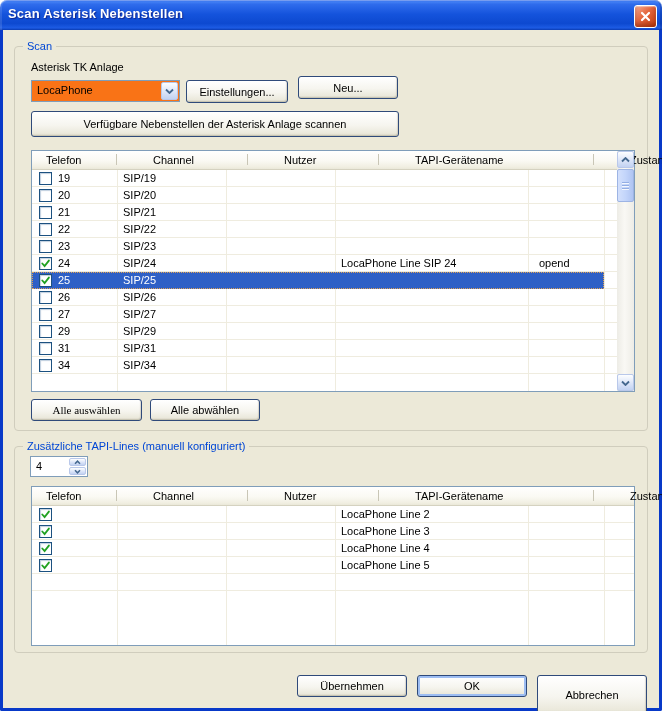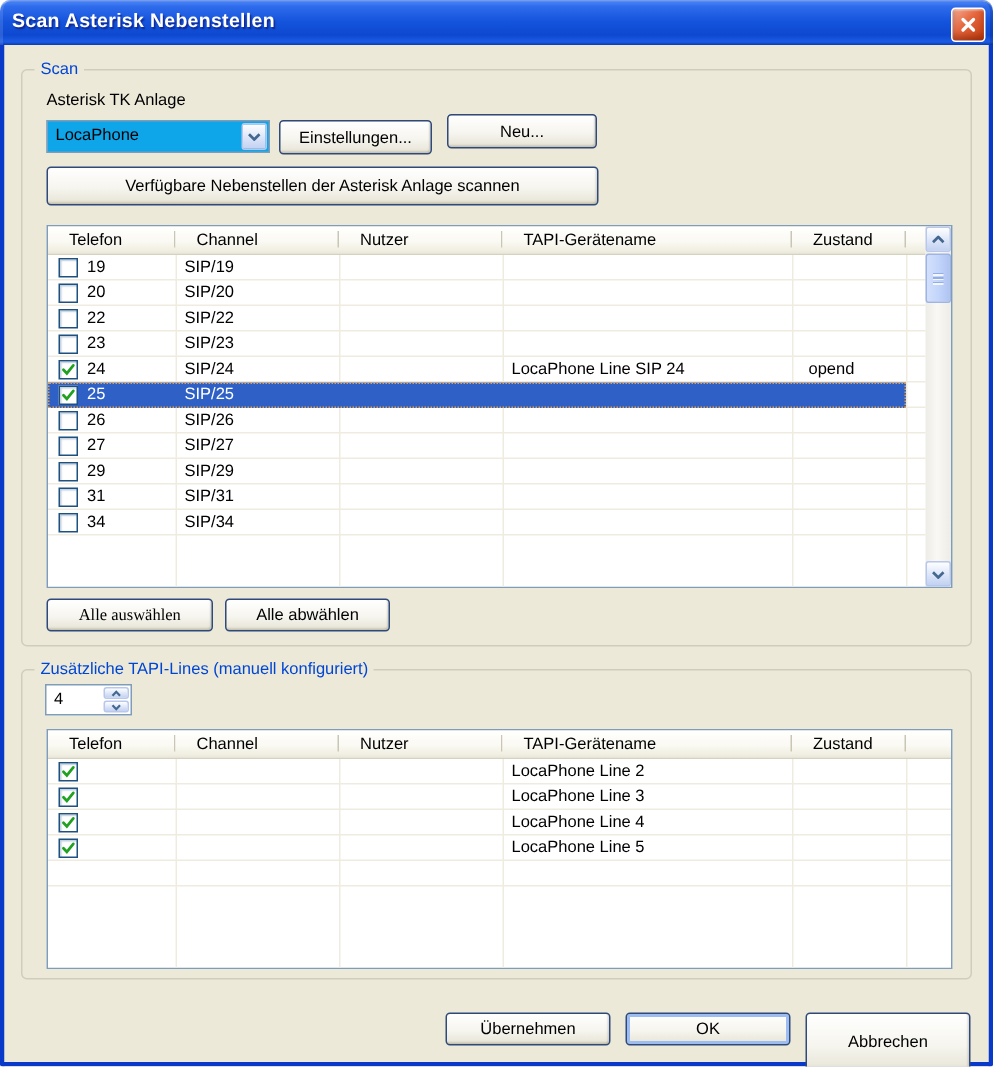--- a/index.html
+++ b/index.html
@@ -37,21 +37,21 @@
   
   .xpbtn{position:absolute;border:1px solid #2F4A7A;border-radius:3px;box-sizing:border-box;
     background:linear-gradient(180deg,#FFFFFF 0%,#F6F5EF 55%,#EBE9DC 88%,#DCD9C8 100%);
     font-family:"Liberation Sans",sans-serif;font-size:11px;color:#000;
     display:flex;align-items:center;justify-content:center;cursor:pointer;
     box-shadow:inset -1px -1px 1px rgba(120,115,95,.25);}
   .xpbtn.default{box-shadow:inset 0 0 0 2px #9DBDF2;text-align:center;}
 
   
   .combobox{position:absolute;left:31px;top:80px;width:149px;height:22px;border:1px solid #7F9DB9;
-    background:#0ea5e9;box-sizing:border-box;cursor:pointer;}
+    background:#f97316;box-sizing:border-box;cursor:pointer;}
   .combo-value{position:absolute;left:5px;top:3px;font-size:11px;}
   .combo-btn{position:absolute;right:1px;top:1px;bottom:1px;width:17px;border:1px solid #B9C8EA;border-radius:2px;
     background:linear-gradient(180deg,#FDFEFF 0%,#DCE5F8 55%,#C2D2F2 100%);box-sizing:border-box;
     display:flex;align-items:center;justify-content:center;}
 
   
   .spinner{position:absolute;left:30px;top:456px;width:58px;height:21px;border:1px solid #7F9DB9;
     background:#fff;box-sizing:border-box;}
   .spin-value{position:absolute;left:5px;top:3px;font-size:11px;}
   .spin-btns{position:absolute;right:1px;top:1px;bottom:1px;width:17px;display:flex;flex-direction:column;gap:1px;}
@@ -59,21 +59,21 @@
     background:linear-gradient(180deg,#FDFEFF 0%,#DCE5F8 55%,#C2D2F2 100%);
     display:flex;align-items:center;justify-content:center;cursor:pointer;}
 
   
   .table{position:absolute;border:1px solid #7F9DB9;background:#fff;box-sizing:border-box;display:flex;}
   .tbl-ext{left:31px;top:150px;width:604px;height:242px;}
   .tbl-tapi{left:31px;top:486px;width:604px;height:160px;}
   .table-main{flex:1;display:flex;flex-direction:column;min-width:0;}
   .thead{display:flex;height:19px;flex:0 0 19px;box-sizing:border-box;
     background:linear-gradient(180deg,#FFFFFE 0%,#FAF9F3 55%,#F1EFE2 88%,#EAE8D9 100%);
-    border-bottom:1px solid #D5D2C0;}
+    border-bottom:1px solid #D5D2C0;gap:22px;}
   .th{font-size:11px;line-height:18px;padding-left:14px;box-sizing:border-box;position:relative;
     white-space:nowrap;overflow:hidden;cursor:default;}
   .th:not(.cf)::after{content:"";position:absolute;right:0;top:3px;bottom:4px;width:1px;background:#C9C6B6;}
   .tbody{flex:1;position:relative;background-color:#fff;
     background-image:linear-gradient(#EFECDF,#EFECDF),linear-gradient(#EFECDF,#EFECDF),
       linear-gradient(#EFECDF,#EFECDF),linear-gradient(#EFECDF,#EFECDF),linear-gradient(#EFECDF,#EFECDF);
     background-size:1px 100%;background-repeat:no-repeat;
     background-position:85px 0,194px 0,303px 0,496px 0,572px 0;}
   .trow{display:flex;height:17px;box-sizing:border-box;border-bottom:1px solid #EFECDF;position:relative;}
   .td{font-size:11px;line-height:16px;box-sizing:border-box;padding-left:6px;white-space:nowrap;
@@ -176,20 +176,31 @@
           </div>
           <div class="td c1">SIP/20</div>
           <div class="td c2"></div>
           <div class="td c3"></div>
           <div class="td c4"></div>
           <div class="td cf"></div>
         </div>
         <div class="trow">
           <div class="td c0">
             <span class="checkbox"></span>
+            <span>21</span>
+          </div>
+          <div class="td c1">SIP/21</div>
+          <div class="td c2"></div>
+          <div class="td c3"></div>
+          <div class="td c4"></div>
+          <div class="td cf"></div>
+        </div>
+        <div class="trow">
+          <div class="td c0">
+            <span class="checkbox"></span>
             <span>22</span>
           </div>
           <div class="td c1">SIP/22</div>
           <div class="td c2"></div>
           <div class="td c3"></div>
           <div class="td c4"></div>
           <div class="td cf"></div>
         </div>
         <div class="trow">
           <div class="td c0">

